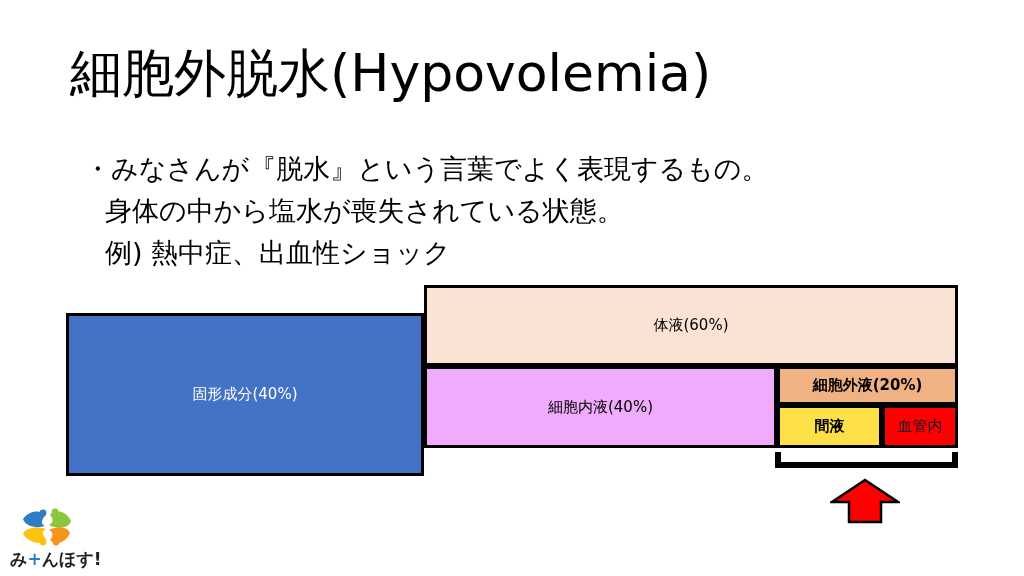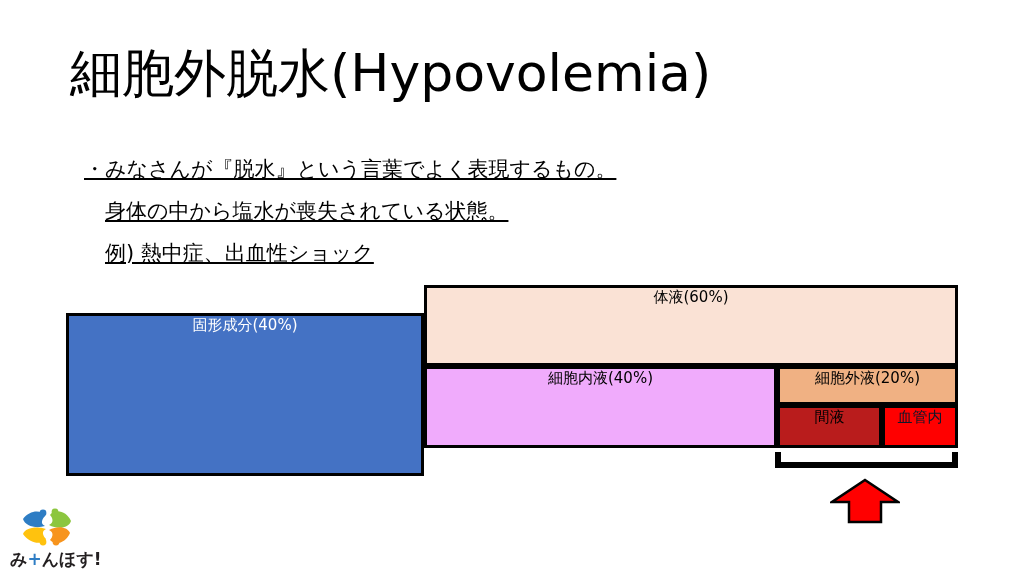--- a/index.html
+++ b/index.html
@@ -25,24 +25,23 @@
     color: #000000;
     white-space: nowrap;
     letter-spacing: 0px;
   }
 
   
   #body-text {
     position: absolute;
     left: 84px;
     top: 148px;
-    font-size: 21px;
+    font-size: 27px;
     line-height: 42px;
     color: #000000;
-    text-decoration: underline;
   }
   #body-text .line {
     white-space: nowrap;
   }
   #body-text .line.indent {
     padding-left: 21px;
   }
 
   
   #diagram {
@@ -50,21 +49,21 @@
     left: 66px;
     top: 285px;
     width: 892px;
     height: 163px;
   }
   .block {
     position: absolute;
     box-sizing: border-box;
     border: 3px solid #000000;
     display: flex;
-    align-items: flex-start;
+    align-items: center;
     justify-content: center;
     font-size: 15px;
     color: #000000;
     white-space: nowrap;
     overflow: hidden;
   }
   #block-solid {
     left: 0;
     top: 0;
     width: 358px;
@@ -86,20 +85,21 @@
     width: 353px;
     height: 82px;
     background: #FCD65E;
   }
   #block-extracellular {
     left: 711px;
     top: 81px;
     width: 181px;
     height: 39px;
     background: #F0B183;
+    font-weight: bold;
   }
   #block-interstitial {
     left: 711px;
     top: 120px;
     width: 105px;
     height: 43px;
     background: #A9D18E;
   }
   #block-intravascular {
     left: 816px;
@@ -194,21 +194,21 @@
   </div>
 
   <div class="block" id="block-intracellular" style="background: #f0abfc; color: rgb(0, 0, 0);">
     <span>細胞内液(40%)</span>
   </div>
 
   <div class="block" id="block-extracellular" style="background: rgb(240, 177, 131); color: rgb(0, 0, 0);">
     <span>細胞外液(20%)</span>
   </div>
 
-  <div class="block" id="block-interstitial" style="background: #b91c1c; color: rgb(0, 0, 0);">
+  <div class="block" id="block-interstitial" style="background: #fde047; color: rgb(0, 0, 0); font-weight: bold;">
     <span>間液</span>
   </div>
 
   <div class="block" id="block-intravascular" style="background: rgb(255, 0, 0); color: #0f172a;">
     <span>血管内</span>
   </div>
 
 </div>
 
 <div id="bracket">

